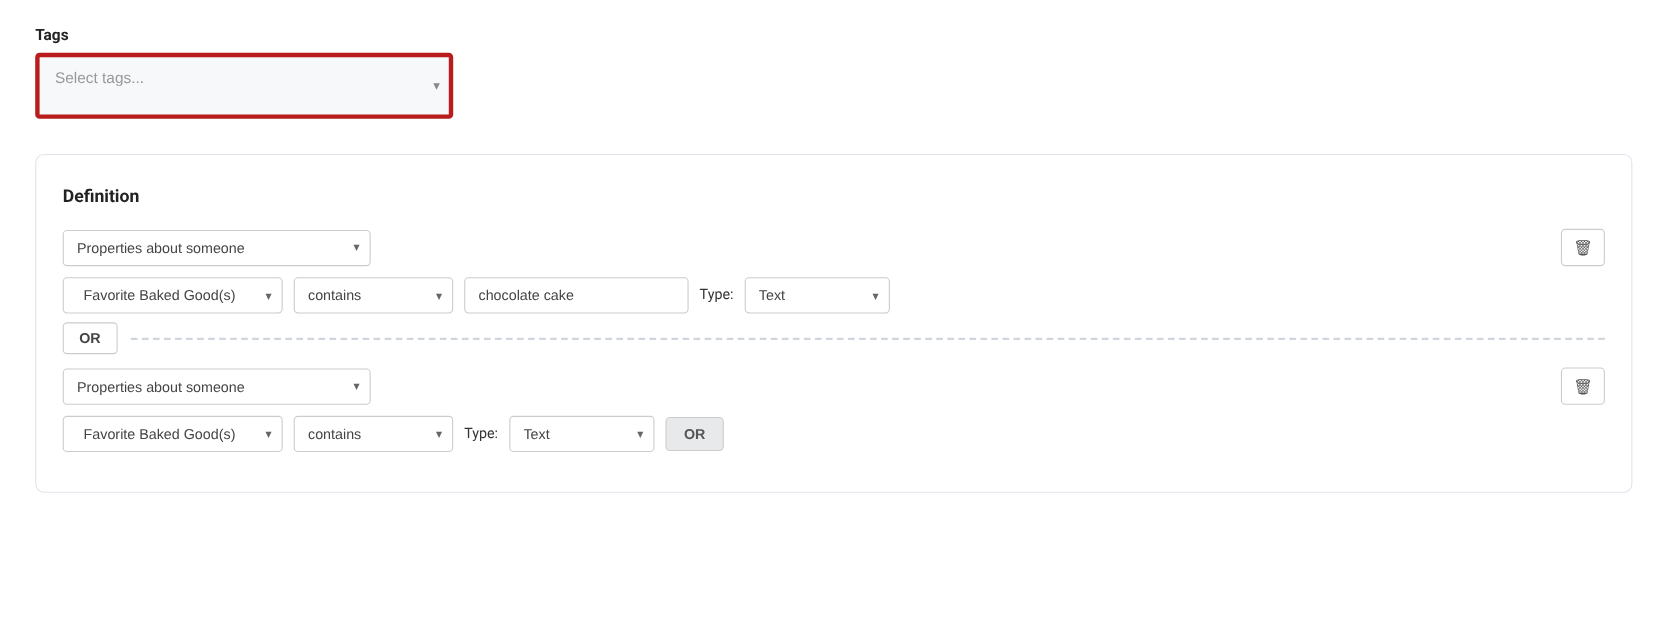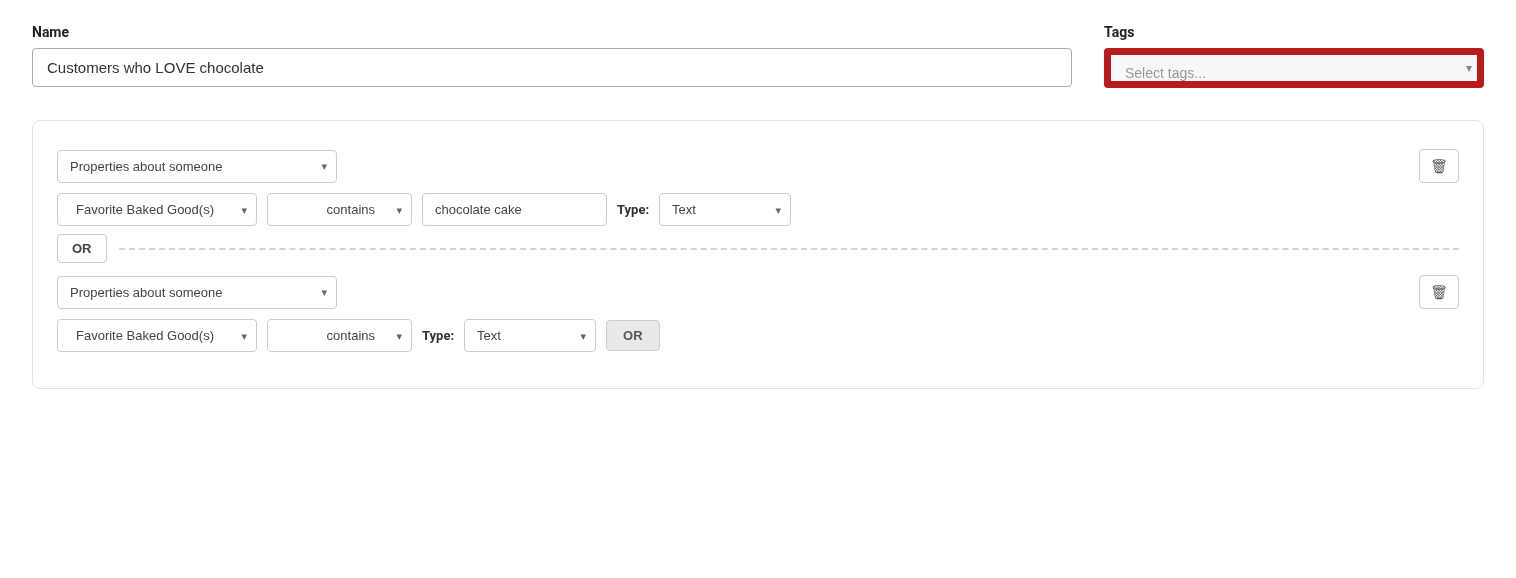--- a/index.html
+++ b/index.html
@@ -36,23 +36,23 @@
       border: 1px solid #aaa;
       border-radius: 4px;
       color: #333;
       outline: none;
     }
     .tags-select-wrapper {
       position: relative;
     }
     .tags-select-wrapper select {
       width: 100%;
-      padding: 10px 40px 0 14px;
-      font-size: 14px;
-      border: 7px solid #b91c1c;
+      padding: 10px 40px 26px 14px;
+      font-size: 14px;
+      border: 4px solid #b91c1c;
       border-radius: 4px;
       background: #f7f8fa;
       color: #999;
       appearance: none;
       -webkit-appearance: none;
       cursor: pointer;
     }
     .tags-select-wrapper .chevron {
       position: absolute;
       right: 12px;
@@ -106,35 +106,34 @@
     }
     .dropdown-properties select {
       width: 280px;
     }
     .dropdown-field select {
       width: 200px;
       text-align: center;
     }
     .dropdown-operator select {
       width: 145px;
-      text-align: right;
     }
     .dropdown-type select {
       width: 132px;
     }
     .value-input {
       padding: 8px 12px;
       border: 1px solid #ccc;
       border-radius: 4px;
       font-size: 13px;
-      width: 185px;
+      width: 204px;
       color: #444;
     }
     .type-label {
-      font-weight: 700;
+      font-weight: 400;
       font-size: 13px;
       color: #333;
       white-space: nowrap;
     }
     .delete-btn {
       padding: 8px 10px;
       border: 1px solid #ccc;
       border-radius: 4px;
       background: #fff;
       cursor: pointer;
@@ -189,36 +188,33 @@
       white-space: nowrap;
     }
     .condition-block-separator {
       margin: 4px 0 12px 0;
     }
   </style>
 </head>
 <body>
 
 <div class="top-section">
-  <div class="name-group">
-    <label>Name</label>
-    <input type="text" class="name-input" value="Customers who LOVE chocolate" style="">
-  </div>
   <div class="tags-group">
     <label>Tags</label>
     <div class="tags-select-wrapper">
       <select>
         <option value="">Select tags...</option>
       </select>
       <span class="chevron">▾</span>
     </div>
   </div>
 </div>
 
 <div class="definition-section">
+  <div class="definition-title">Definition</div>
 
   <div class="condition-block">
     <div class="row-with-delete">
       <div class="dropdown dropdown-properties">
         <select>
           <option>Properties about someone</option>
         </select>
         <span class="chevron">▾</span>
       </div>
       <div class="spacer"></div>

